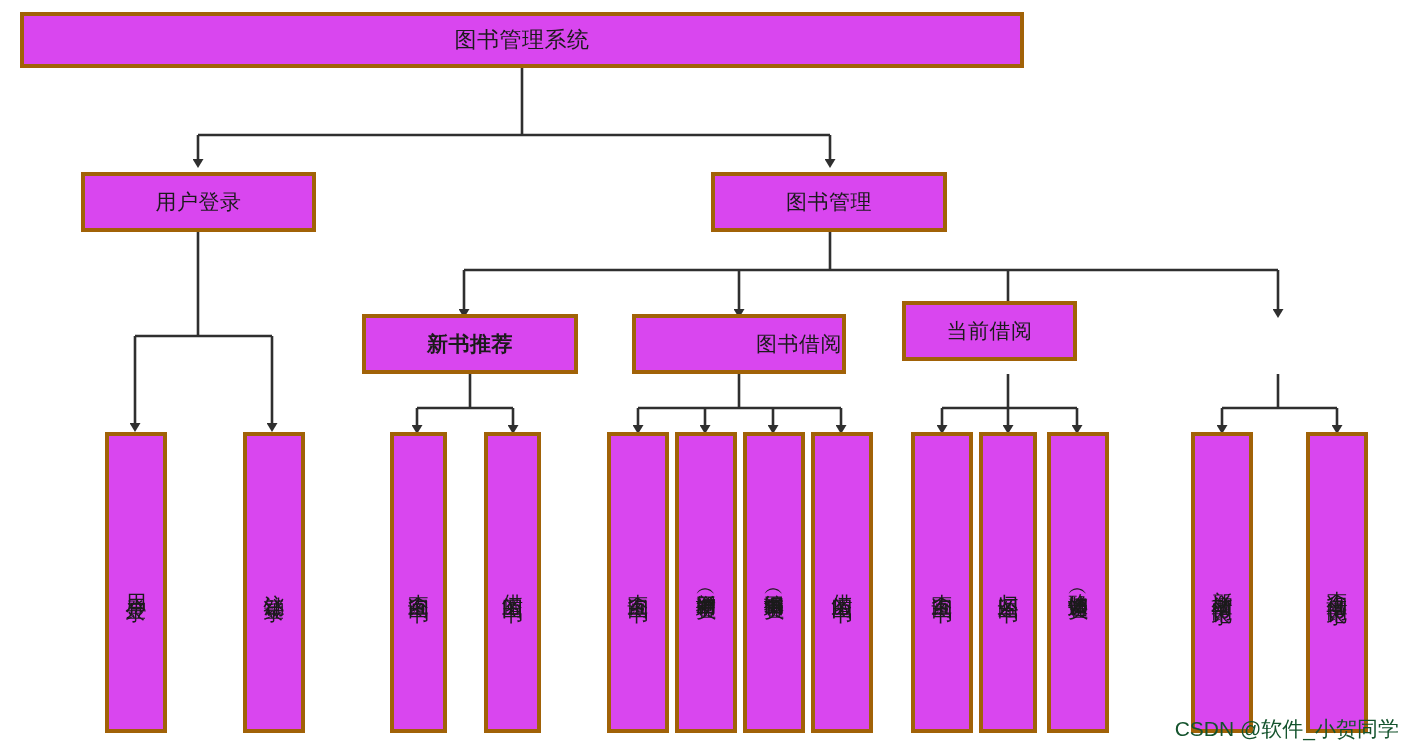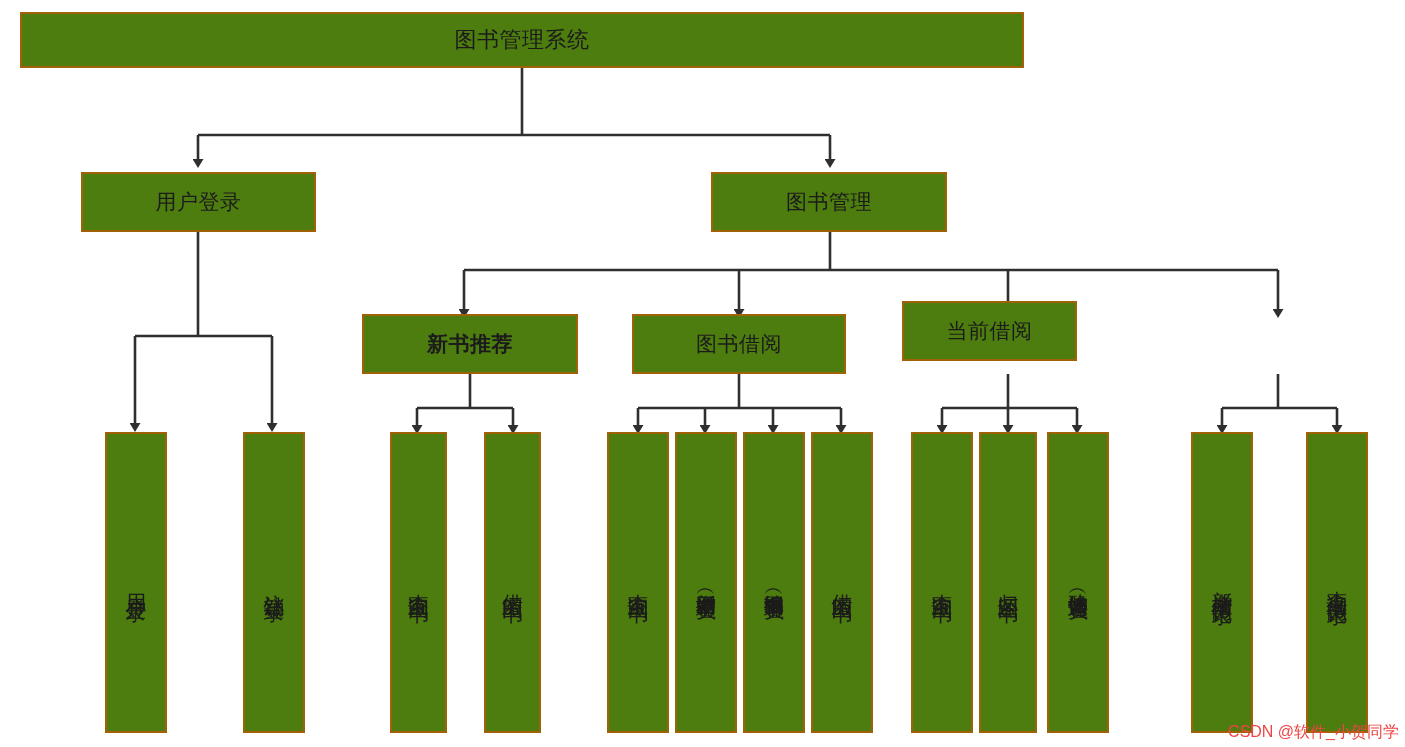--- a/index.html
+++ b/index.html
@@ -21,22 +21,22 @@
     position: absolute;
     left: 0;
     top: 0;
     width: 1405px;
     height: 747px;
     pointer-events: none;
   }
   .node {
     position: absolute;
     box-sizing: border-box;
-    background: #4d7c0f;
-    border: 2px solid #a16207;
+    background: #d946ef;
+    border: 4px solid #a16207;
     display: flex;
     align-items: center;
     justify-content: center;
     color: #1b1b1b;
     z-index: 2;
   }
   .node .lbl {
     display: block;
     text-align: center;
     line-height: 1.12;
@@ -63,22 +63,22 @@
     letter-spacing: 1px;
     font-size: 20px;
   }
   #title-node .lbl {
     font-size: 22px;
   }
   #watermark {
     position: absolute;
     right: 6px;
     bottom: 4px;
-    font-size: 16px;
-    color: #ef4444;
+    font-size: 21px;
+    color: #14532d;
     z-index: 3;
     white-space: nowrap;
   }
 </style>
 </head>
 <body>
 
 <div id="canvas">
 
   <svg id="wires" viewBox="0 0 1405 747" xmlns="http://www.w3.org/2000/svg">
@@ -138,21 +138,21 @@
   <div class="node h" style="left:81px; top:172px; width:235px; height:60px;">
     <span class="lbl">用户登录</span>
   </div>
   <div class="node h" style="left:711px; top:172px; width:236px; height:60px;">
     <span class="lbl">图书管理</span>
   </div>
 
   <div class="node h" style="left:362px; top:314px; width:216px; height:60px;font-weight:bold;">
     <span class="lbl">新书推荐</span>
   </div>
-  <div class="node h" style="left:632px; top:314px; width:214px; height:60px;">
+  <div class="node h" style="left:632px; top:314px; width:214px; height:60px;justify-content:flex-end;">
     <span class="lbl">图书借阅</span>
   </div>
   <div class="node h" style="left:902px; top:301px; width:175px; height:60px;justify-content:center;">
     <span class="lbl">当前借阅</span>
   </div>
 
   <div class="node v" style="left:105px; top:432px; width:62px; height:301px;">
     <span class="lbl">用户登录</span>
   </div>
   <div class="node v" style="left:243px; top:432px; width:62px; height:301px;">

